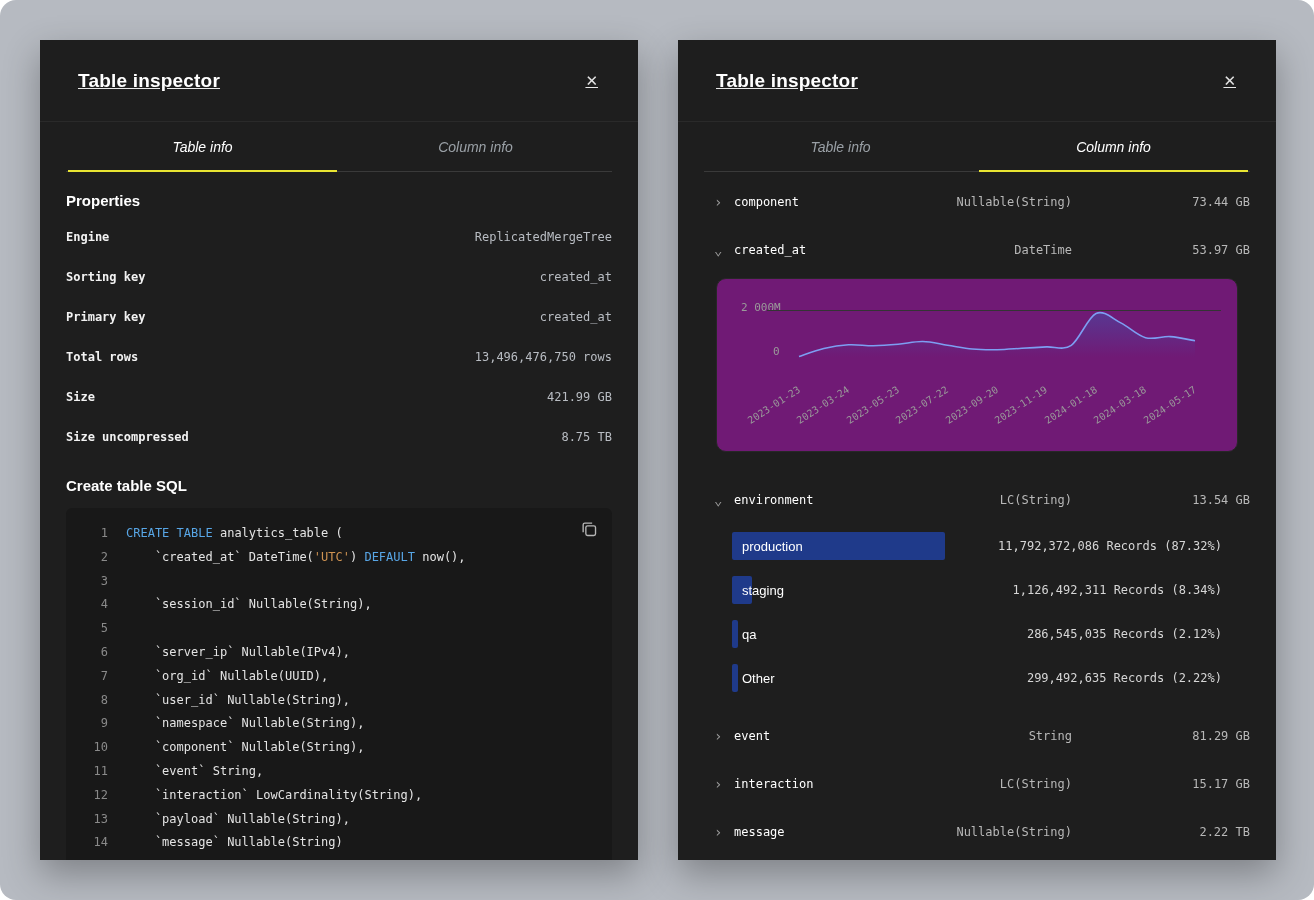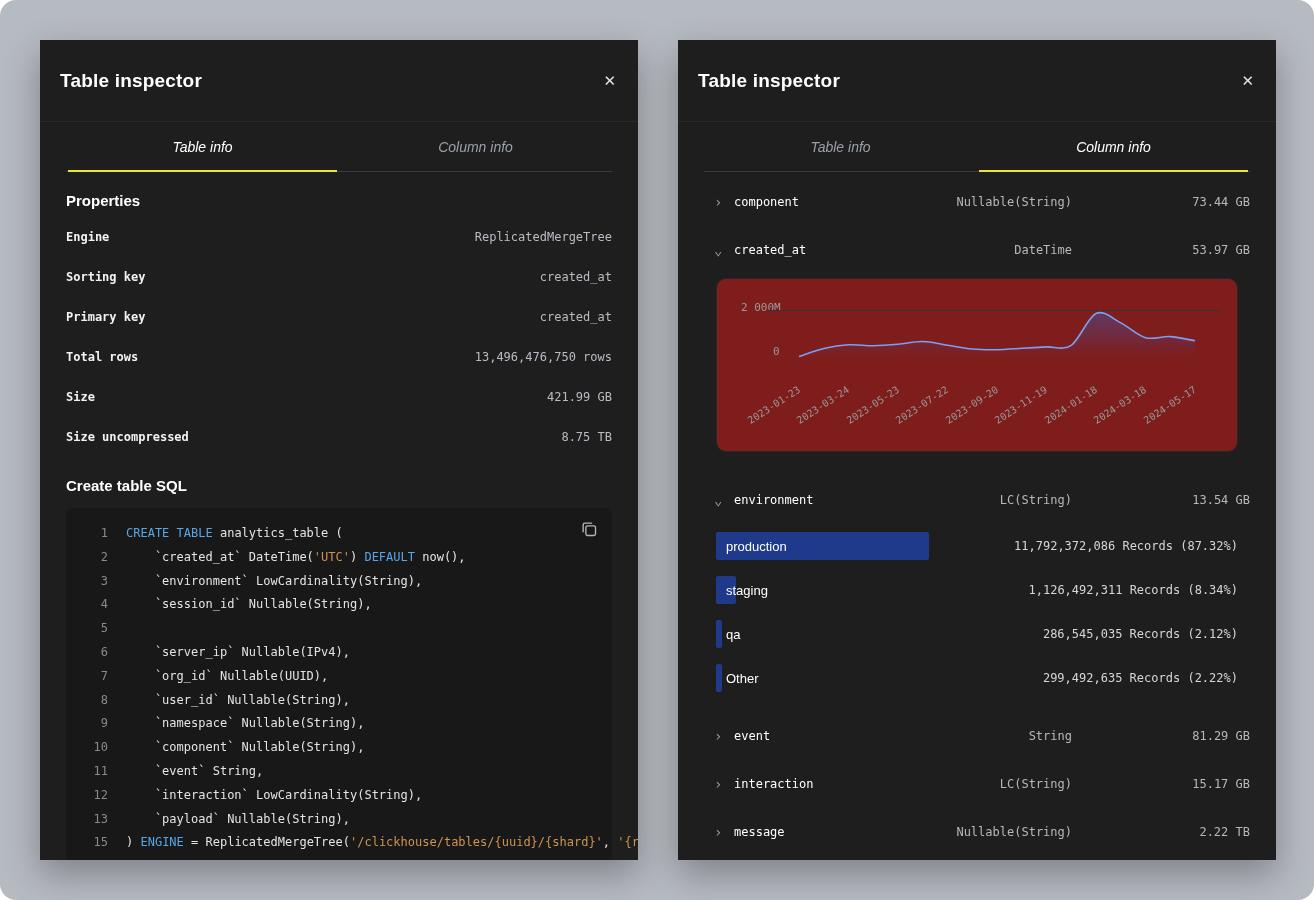--- a/index.html
+++ b/index.html
@@ -12,21 +12,21 @@
   .panel {
     position:absolute; top:40px; width:598px; height:820px;
     background:#1e1e1e; overflow:hidden; color:#e8e8e8;
     box-shadow:0 14px 34px rgba(0,0,0,.30);
   }
   .panel.left  { left:40px; }
   .panel.right { left:678px; }
 
   .phead {
     display:flex; align-items:center; justify-content:space-between;
-    padding:0 20px; height:82px; border-bottom:1px solid #2a2a2a;
+    padding:0 38px; height:82px; border-bottom:1px solid #2a2a2a;text-decoration:underline;
   }
   .phead h1 { font-size:19px; font-weight:700; color:#ffffff; margin:0; letter-spacing:.2px; }
   .close { background:none; border:none; color:#e3e3e3; font-size:15px; cursor:pointer; padding:4px 2px; line-height:1; }
 
   .tabs { display:flex; margin:0 26px; height:50px; border-bottom:1px solid #3a3a3a; }
   .tab {
     flex:1; display:flex; align-items:center; justify-content:center;
     font-size:14px; color:#9aa0a6; position:relative; cursor:pointer;font-style:italic;
   }
   .tab.active { color:#ffffff; }
@@ -56,31 +56,31 @@
   
   .cols { padding:6px 26px 0; }
   .crow { display:flex; align-items:center; height:48px;
           font-family:"DejaVu Sans Mono", monospace; font-size:12px; cursor:pointer; }
   .chev { width:30px; color:#9a9a9a; font-size:14px; flex:none; padding-left:10px; }
   .cname { font-weight:400; color:#ffffff; flex:1; }
   .ctype { width:200px; text-align:right; color:#b8b8b8; flex:none; }
   .csize { width:178px; text-align:right; color:#b8b8b8; flex:none; }
 
   .chartwrap { position:relative; height:174px; margin:4px 12px 24px;
-               background:#7f1d1d; border:1px solid #272727; border-radius:10px; }
+               background:#701a75; border:1px solid #272727; border-radius:10px; }
   .ylab { position:absolute; font-family:"DejaVu Sans Mono", monospace; font-size:11px; color:#9a9a9a; }
   .yl-top  { left:24px; top:22px; }
   .yl-zero { left:56px; top:66px; }
   .gridline { position:absolute; left:50px; right:16px; top:31px; height:1px; background:#343434; }
   svg.plot { position:absolute; left:70px; top:26px; width:420px; height:56px; }
   .xlabels { position:absolute; left:70px; top:88px; width:420px; height:76px; }
   .xlab { position:absolute; top:16px; font-family:"DejaVu Sans Mono", monospace; font-size:10px;
           color:#9a9a9a; white-space:nowrap; transform-origin:100% 50%; transform:rotate(-33deg); }
 
-  .envwrap { margin:0 12px 12px; }
+  .envwrap { margin:0 28px 12px; }
   .envrow { position:relative; height:44px; display:flex; align-items:center; }
   .envbar { position:absolute; left:0; top:8px; bottom:8px; background:#1f3a8a; border-radius:2px; }
   .envlabel { position:relative; padding-left:10px; font-size:13px; color:#ffffff; flex:1; }
   .envrecords { position:relative; font-family:"DejaVu Sans Mono", monospace; font-size:12px; color:#d6d6d6; }
 </style>
 </head>
 <body>
 
 <div class="canvas">
 
@@ -125,31 +125,32 @@
       <div class="code">
         <button class="copy-btn" title="Copy">
           <svg width="18" height="18" viewBox="0 0 16 16">
             <rect x="5.2" y="5.2" width="8.6" height="8.6" rx="1.5" fill="none" stroke="#b6b6b6" stroke-width="1.2"></rect>
             <path d="M10.8 2.8H4.3A1.5 1.5 0 0 0 2.8 4.3v6.5" fill="none" stroke="#b6b6b6" stroke-width="1.2"></path>
           </svg>
         </button>
         <div id="sql-lines">
             <div class="sqlline"><span class="lnum">1</span><span class="lcode"><span class="tok-kw">CREATE TABLE</span><span> analytics_table (</span></span></div>
             <div class="sqlline"><span class="lnum">2</span><span class="lcode"><span>    `created_at` DateTime(</span><span class="tok-str">'UTC'</span><span>) </span><span class="tok-kw">DEFAULT</span><span> now(),</span></span></div>
-            <div class="sqlline"><span class="lnum">3</span><span class="lcode"><span>    `environment` LowCardinality(String),</span></span></div>
+            <div class="sqlline"><span class="lnum">3</span></div>
             <div class="sqlline"><span class="lnum">4</span><span class="lcode"><span>    `session_id` Nullable(String),</span></span></div>
             <div class="sqlline"><span class="lnum">5</span></div>
             <div class="sqlline"><span class="lnum">6</span><span class="lcode"><span>    `server_ip` Nullable(IPv4),</span></span></div>
             <div class="sqlline"><span class="lnum">7</span><span class="lcode"><span>    `org_id` Nullable(UUID),</span></span></div>
             <div class="sqlline"><span class="lnum">8</span><span class="lcode"><span>    `user_id` Nullable(String),</span></span></div>
             <div class="sqlline"><span class="lnum">9</span><span class="lcode"><span>    `namespace` Nullable(String),</span></span></div>
             <div class="sqlline"><span class="lnum">10</span><span class="lcode"><span>    `component` Nullable(String),</span></span></div>
             <div class="sqlline"><span class="lnum">11</span><span class="lcode"><span>    `event` String,</span></span></div>
             <div class="sqlline"><span class="lnum">12</span><span class="lcode"><span>    `interaction` LowCardinality(String),</span></span></div>
             <div class="sqlline"><span class="lnum">13</span><span class="lcode"><span>    `payload` Nullable(String),</span></span></div>
+            <div class="sqlline"><span class="lnum">14</span><span class="lcode"><span>    `message` Nullable(String)</span></span></div>
             <div class="sqlline"><span class="lnum">15</span><span class="lcode"><span>) </span><span class="tok-kw">ENGINE</span><span> = ReplicatedMergeTree(</span><span class="tok-str">'/clickhouse/tables/{uuid}/{shard}'</span><span>, </span><span class="tok-str">'{replica}'</span></span></div>
           </div>
       </div>
     </div>
   </section>
 
   <section class="panel right">
     <header class="phead">
       <h1>Table inspector</h1>
       <button class="close">✕</button>

